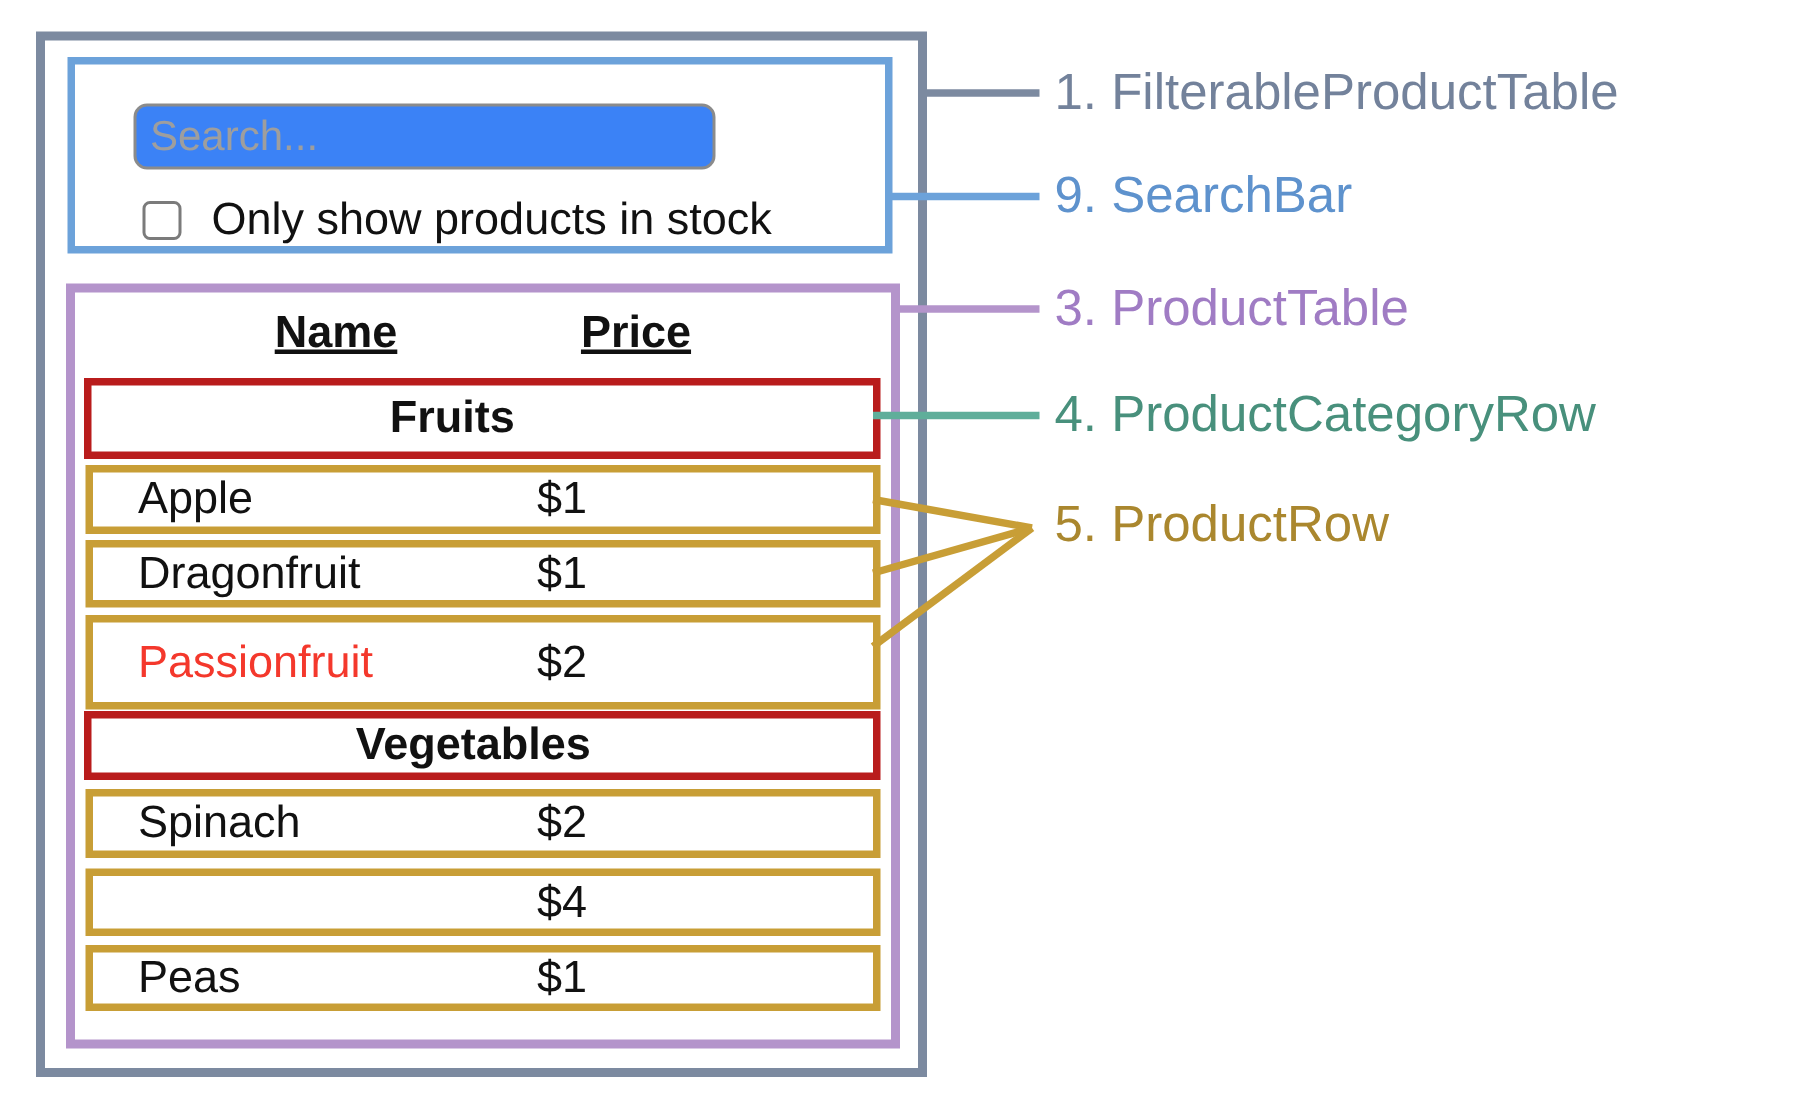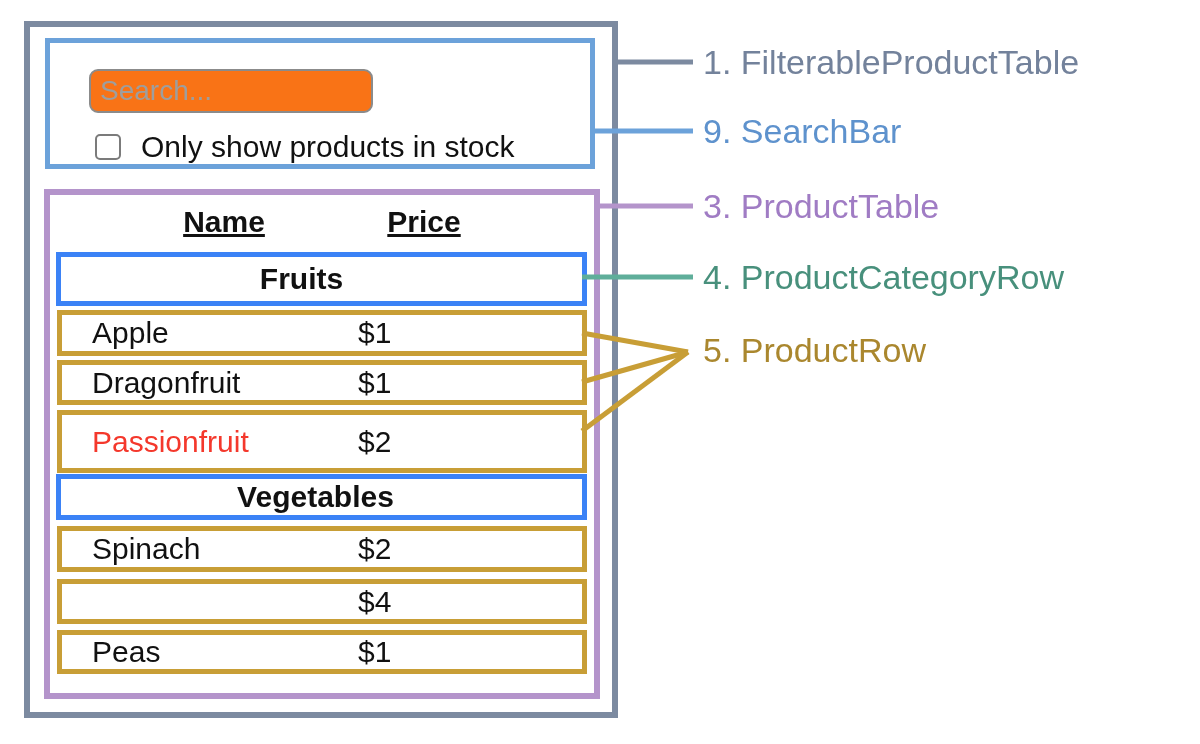--- a/index.html
+++ b/index.html
@@ -24,30 +24,30 @@
   }
   
   .outer-box   { left: 24px;  top: 21px;  width: 594px; height: 697px; border: 6px solid #7C8AA0; }
   .search-box  { left: 45px;  top: 38px;  width: 550px; height: 131px; border: 5px solid #6CA2DA; }
   .table-box   { left: 44px;  top: 189px; width: 556px; height: 510px; border: 6px solid #B494CB; }
 
   
   .search-input {
     position: absolute;
     left: 89px; top: 69px;
-    width: 284px; height: 44px;
+    width: 388px; height: 44px;
     box-sizing: border-box;
     border: 2px solid #8B8B8B;
     border-radius: 9px;
     padding: 0 0 0 9px;
     font-size: 28px;
     color: #333333;
     font-family: "Liberation Sans", sans-serif;
     outline: none;
-    background: #f97316;
+    background: #3b82f6;
   }
   .search-input::placeholder { color: #9E9E9E; opacity: 1; }
   .checkbox {
     position: absolute;
     left: 95px; top: 134px;
     width: 26px; height: 26px;
     box-sizing: border-box;
     border: 2px solid #7B7B7B;
     border-radius: 5px;
     background: #ffffff;
@@ -76,21 +76,21 @@
   }
   .col-header.name  { left: 224px; }
   .col-header.price { left: 424px; }
 
   
   .crow {
     position: absolute;
     left: 56px;
     width: 531px;
     box-sizing: border-box;
-    border: 5px solid #3b82f6;
+    border: 5px solid #b91c1c;
     background: #ffffff;
     text-align: center;
     padding-right: 40px;
     font-weight: bold;
     font-size: 30px;
     color: #111111;
   }
   .crow.fruits     { top: 252px; height: 54px; line-height: 44px; }
   .crow.vegetables { top: 474px; height: 46px; line-height: 36px; padding-left: 28px; }
 

